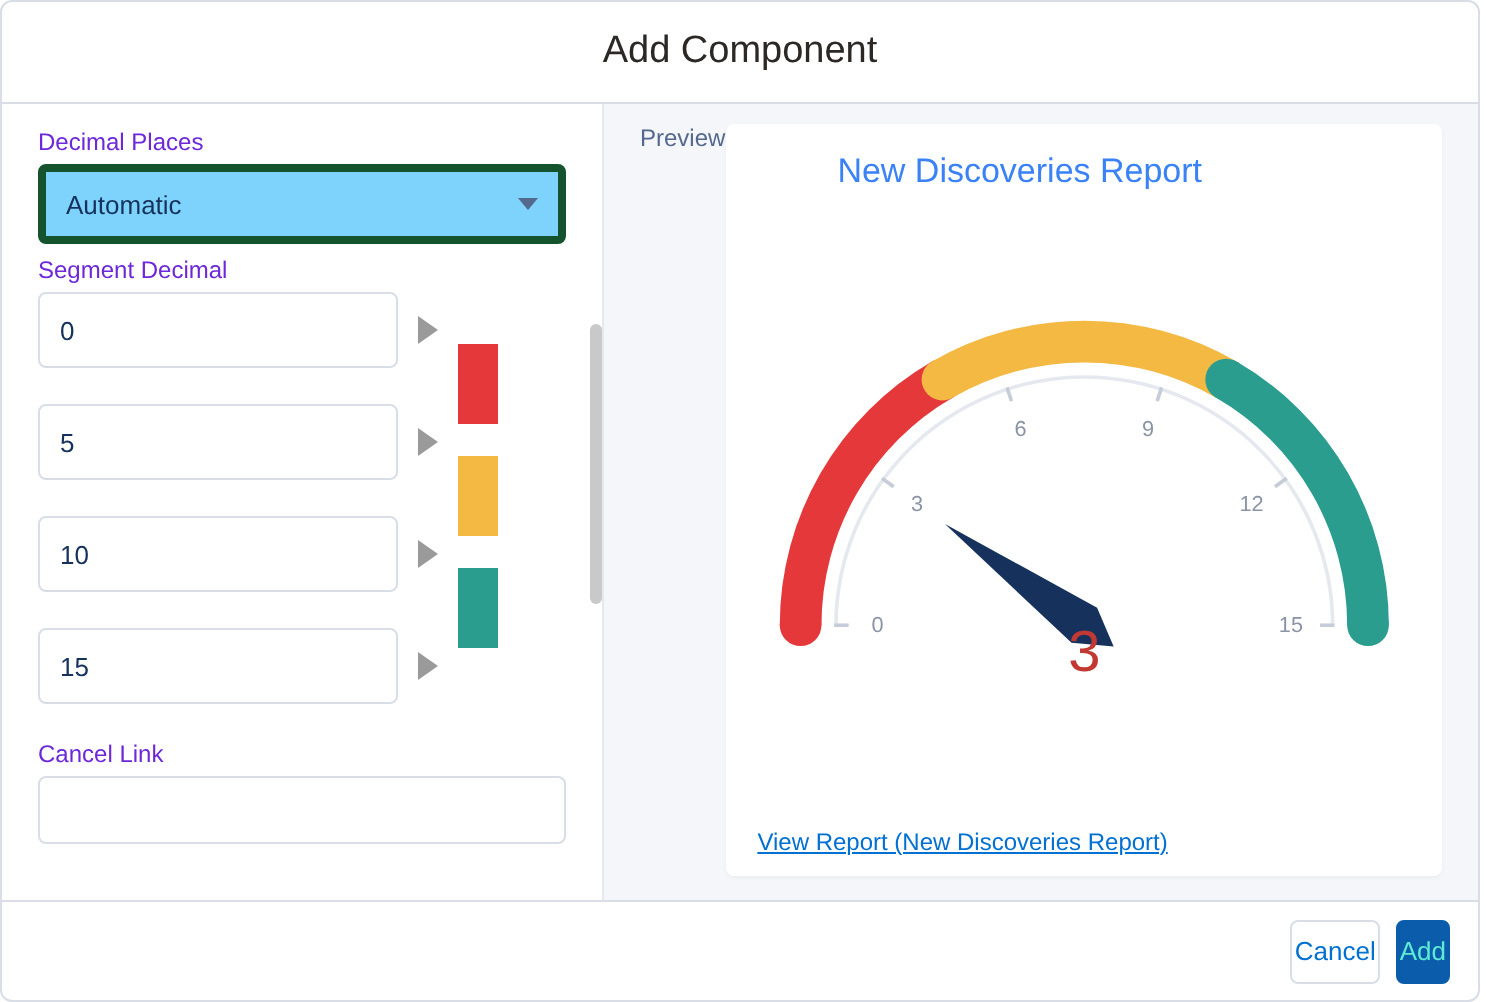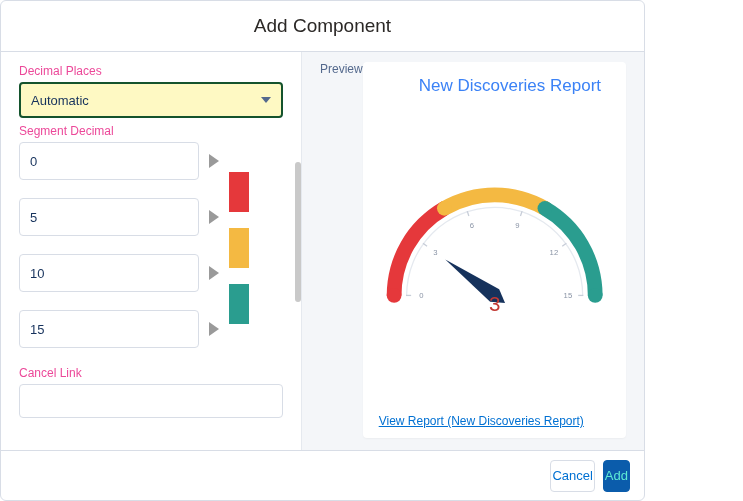--- a/index.html
+++ b/index.html
@@ -8,21 +8,21 @@
     font-family: -apple-system, BlinkMacSystemFont, "Segoe UI", Arial, sans-serif;
     font-size: 13px;
     color: #16325c;
     background: #fff;
     width: 743px;
     height: 501px;
     overflow: hidden;
     position: relative;
   }
   .modal {
-    width: 645px;
+    width: 740px;
     height: 501px;
     border: 1px solid #d8dde6;
     border-radius: 6px;
     display: flex;
     flex-direction: column;
     background: #fff;
   }
   .title-bar {
     text-align: center;
     padding: 14px 0 14px;
@@ -45,36 +45,36 @@
     position: absolute;
     right: 0;
     top: 110px;
     width: 6px;
     height: 140px;
     background: #c9c9c9;
     border-radius: 3px;
   }
   .label {
     font-size: 12px;
-    color: #ec4899;
+    color: #6d28d9;
     margin-top: 6px;
     margin-bottom: 4px;
   }
   .select {
     width: 100%;
     height: 34px;
-    border: 2px solid #14532d;
+    border: 4px solid #14532d;
     border-radius: 4px;
     padding: 16px 10px;
     display: flex;
     align-items: center;
     justify-content: space-between;
     font-size: 13px;
     color: #16325c;
-    background: #fef9c3;
+    background: #7dd3fc;
   }
   .select .tri {
     width: 0; height: 0;
     border-left: 5px solid transparent;
     border-right: 5px solid transparent;
     border-top: 6px solid #54698d;
   }
   .seg-row {
     display: flex;
     align-items: center;

